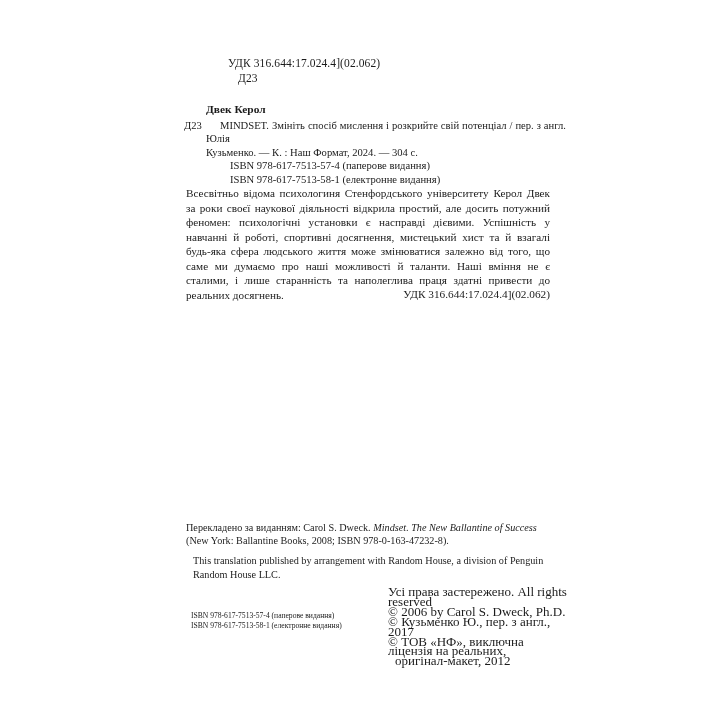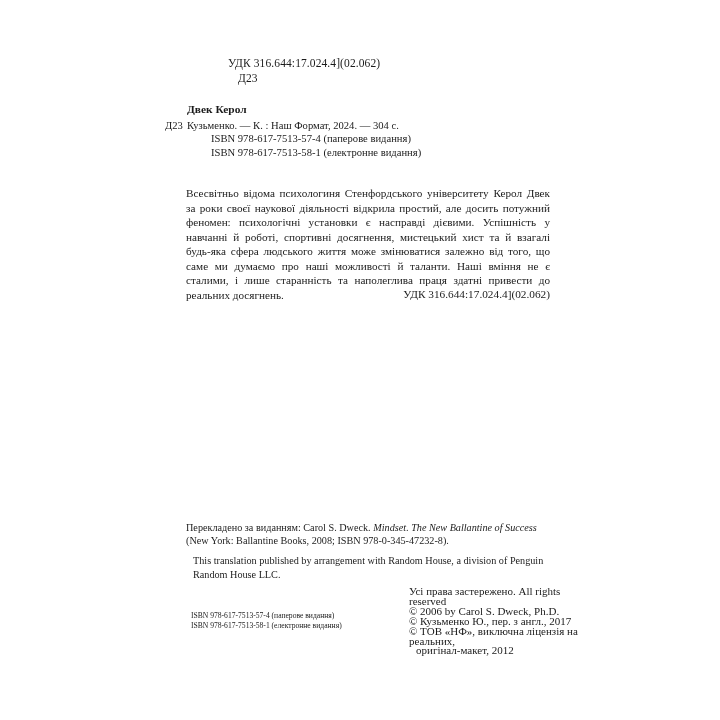--- a/index.html
+++ b/index.html
@@ -30,21 +30,21 @@
     font-size: 11.5px;
     line-height: 15px;
     letter-spacing: 0.1px;
   }
   .udc-top .line1 { padding-left: 42px; }
   .udc-top .line2 { padding-left: 52px; }
 
   
   .record {
     position: absolute;
-    left: 165px;
+    left: 184px;
     top: 103px;
     width: 382px;
     font-size: 10.6px;
     line-height: 13.6px;
   }
   .record .author {
     font-weight: bold;
     font-size: 11.4px;
     margin-left: 22px;
     margin-bottom: 2px;
@@ -107,56 +107,57 @@
     position: absolute;
     left: 191px;
     top: 611px;
     font-size: 7.6px;
     line-height: 10.4px;
   }
 
   
   .rights {
     position: absolute;
-    left: 409px;
+    left: 388px;
     top: 587px;
     width: 180px;
-    font-size: 11px;
+    font-size: 13px;
     line-height: 9.9px;
   }
   .rights .cont { padding-left: 7px; }
 </style>
 </head>
 <body>
 
 <div class="page">
 
   <div class="udc-top">
     <div class="line1">УДК 316.644:17.024.4](02.062)</div>
     <div class="line2">Д23</div>
   </div>
 
   <div class="record">
     <div class="author">Двек Керол</div>
     <div class="entry">
       <div class="index">Д23</div>
       <div class="entry-body">
+        <div class="first-line">MINDSET. Змініть спосіб мислення і розкрийте свій потенціал / пер. з англ. Юлія</div>
         <div>Кузьменко. — К. : Наш Формат, 2024. — 304 с.</div>
       </div>
     </div>
     <div class="isbn">ISBN 978-617-7513-57-4 (паперове видання)</div>
     <div class="isbn">ISBN 978-617-7513-58-1 (електронне видання)</div>
   </div>
 
   <div class="annotation">Всесвітньо відома психологиня Стенфордського університету Керол Двек за роки своєї наукової діяльності відкрила простий, але досить потужний феномен: психологічні установки є насправді дієвими. Успішність у навчанні й роботі, спортивні досягнення, мистецький хист та й взагалі будь-яка сфера людського життя може змінюватися залежно від того, що саме ми думаємо про наші можливості й таланти. Наші вміння не є сталими, і лише старанність та наполеглива праця здатні привести до реальних досягнень.</div>
 
   <div class="udc-bottom">УДК 316.644:17.024.4](02.062)</div>
 
   <div class="source-credit">
-    <p style="margin:0"><span>Перекладено за виданням: Carol S. Dweck. </span><i>Mindset</i><span>. </span><i>The New Ballantine of Success</i><span> (New York: Ballantine Books, 2008; ISBN 978-0-345-47232-8).</span></p>
+    <p style="margin:0"><span>Перекладено за виданням: Carol S. Dweck. </span><i>Mindset</i><span>. </span><i>The New Ballantine of Success</i><span> (New York: Ballantine Books, 2008; ISBN 978-0-163-47232-8).</span></p>
     <p style="margin:7px">This translation published by arrangement with Random House, a division of Penguin Random House LLC.</p>
   </div>
 
   <div class="isbn-bottom">
     <div>ISBN 978-617-7513-57-4 (паперове видання)</div>
     <div>ISBN 978-617-7513-58-1 (електронне видання)</div>
   </div>
 
   <div class="rights">
     <div>Усі права застережено. All rights reserved</div>

